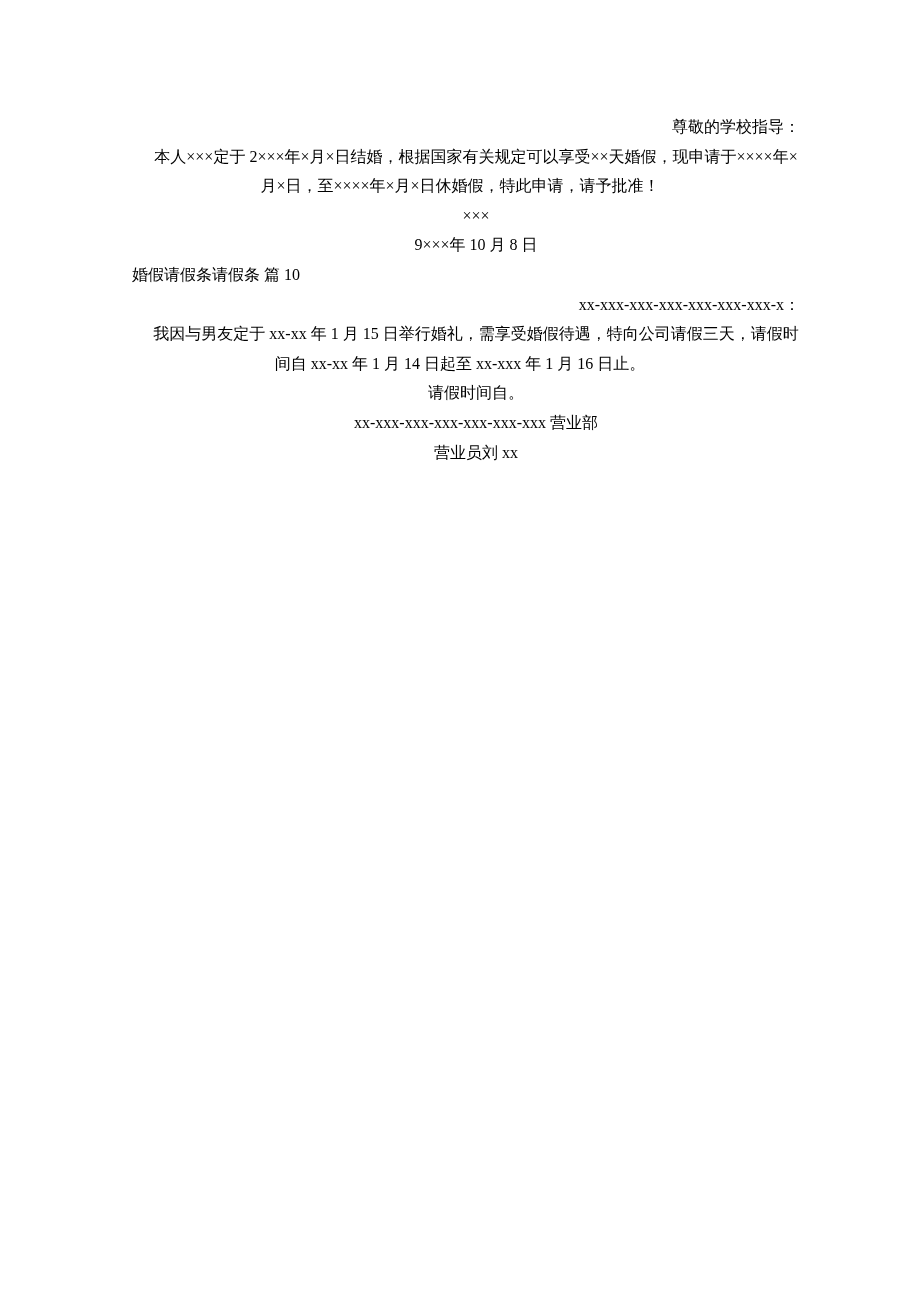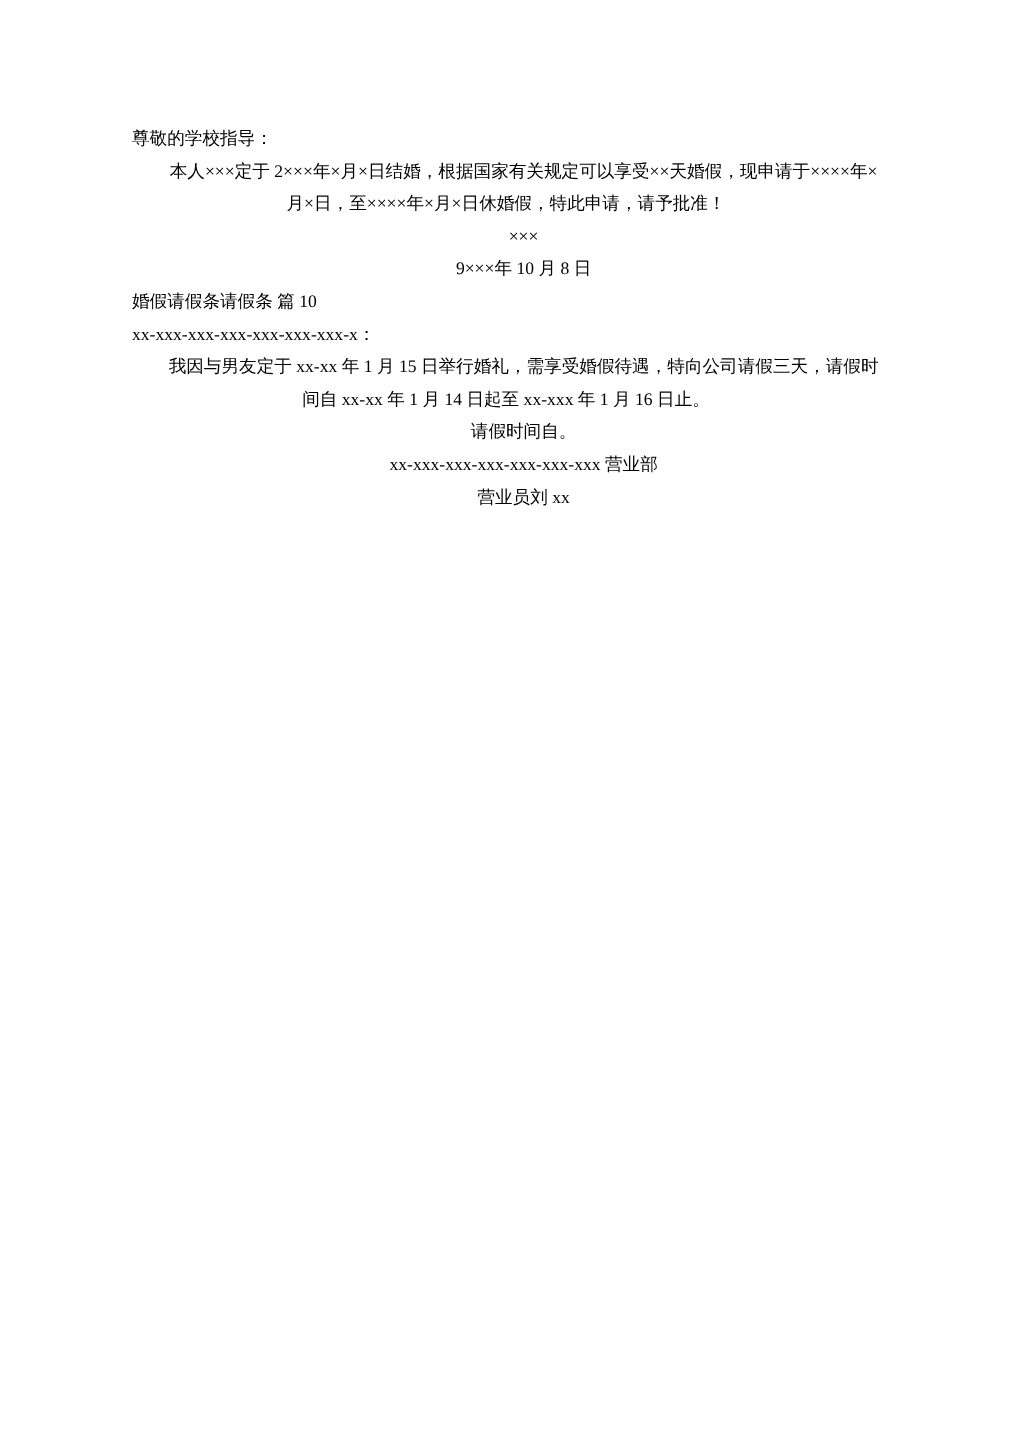--- a/index.html
+++ b/index.html
@@ -12,27 +12,29 @@
       height: 1302px;
       background: #ffffff;
       font-family: "SimSun", "宋体", serif;
       font-size: 16px;
       line-height: 1.85;
       color: #000000;
       padding: 112px 120px 0 120px;
     }
     .no-indent {
       text-indent: 0;
+      text-align: right;
     }
     .indent {
       text-indent: 2em;
       text-align: center;
     }
     .section-heading {
       text-indent: 0;
+      margin-left: 12px;
     }
   </style>
 </head>
 <body>
 
 <p class="no-indent">尊敬的学校指导：</p>
 <p class="indent">本人×××定于 2×××年×月×日结婚，根据国家有关规定可以享受××天婚假，现申请于××××年×月×日，至××××年×月×日休婚假，特此申请，请予批准！</p>
 <p class="indent">×××</p>
 <p class="indent">9×××年 10 月 8 日</p>
 

